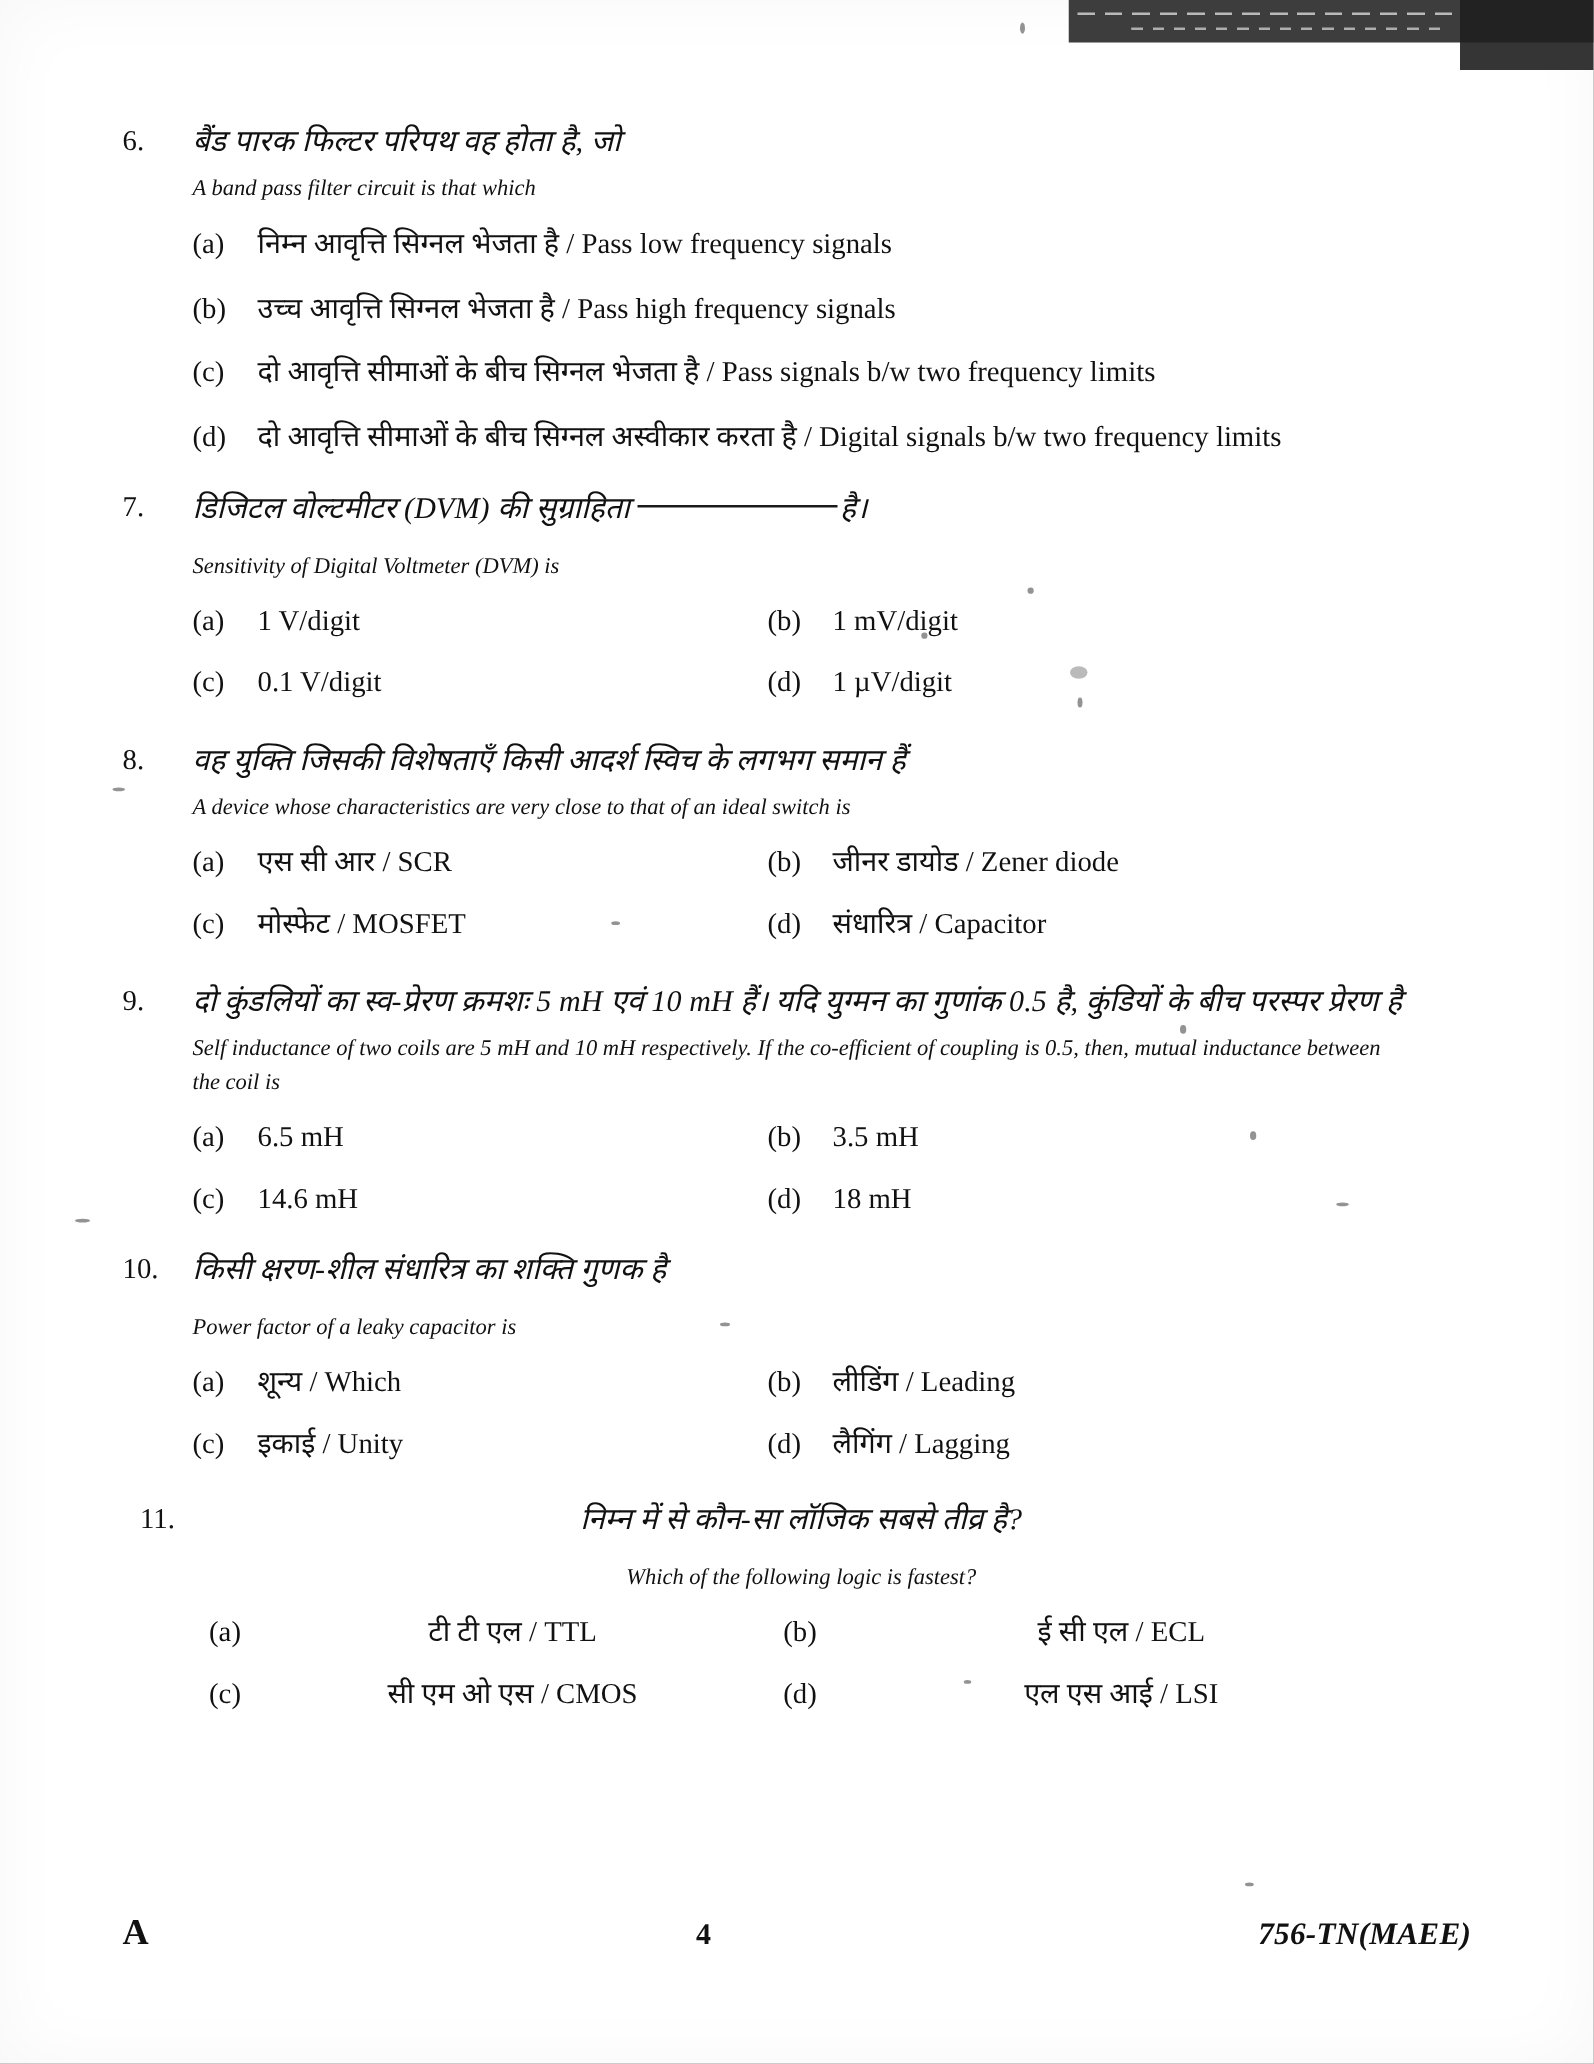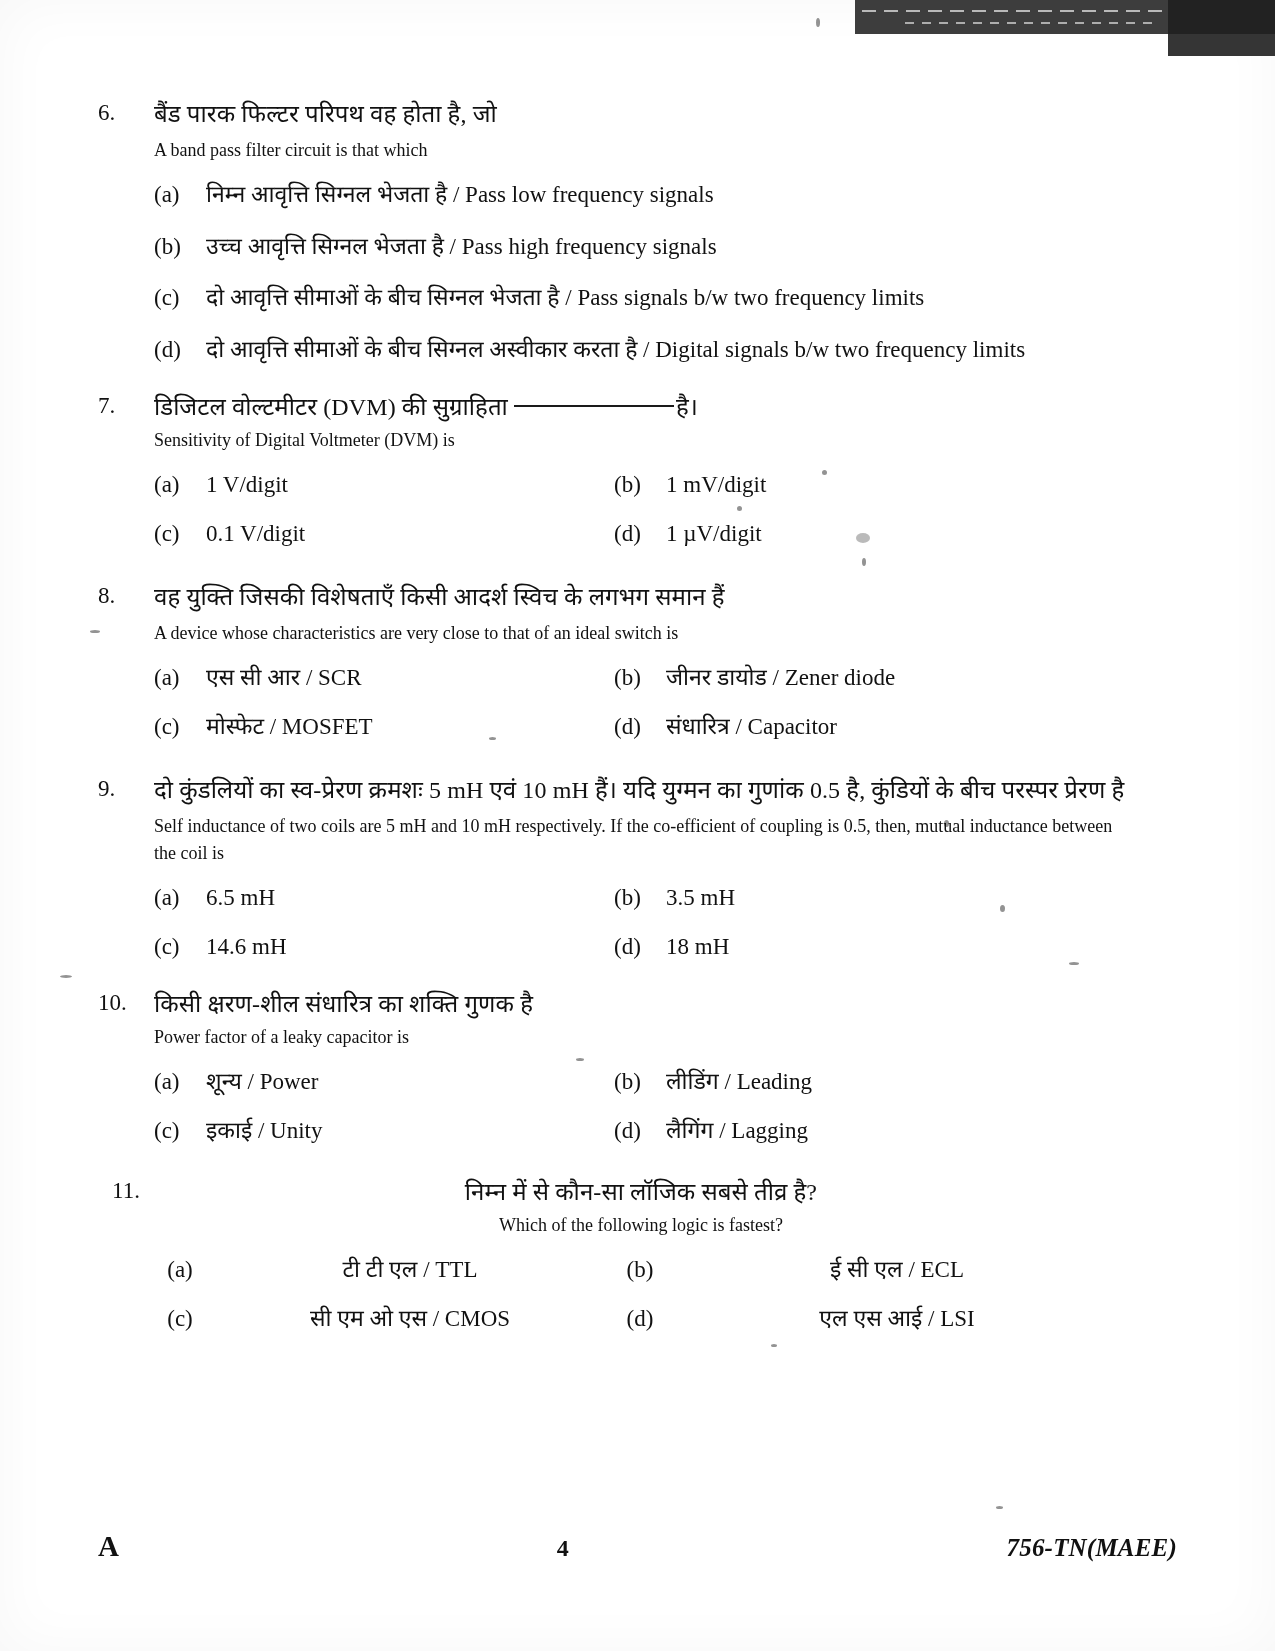--- a/index.html
+++ b/index.html
@@ -86,32 +86,33 @@
   }
   .qnum {
     width: 56px;
     flex: 0 0 56px;
     font-size: 23px;
     line-height: 1.42;
     padding-top: 1px;
   }
   .qtext {
     flex: 1 1 auto;
+    font-style: italic;
   }
   .hi {
     font-size: 24px;
     line-height: 1.5;
     letter-spacing: 0.1px;
   }
   .en {
     font-size: 18px;
     line-height: 1.5;
     margin-top: 5px;
   }
-  .en-tight { margin-top: 2px; }
+  .en-tight { margin-top: 14px; }
 
   
   .opts {
     margin-top: 14px;
     margin-left: 56px;
   }
   .opt-row {
     display: flex;
     align-items: flex-start;
     margin-bottom: 14px;
@@ -339,21 +340,21 @@
         <div class="qnum">10.</div>
         <div class="qtext">
           <div class="hi">किसी क्षरण-शील संधारित्र का शक्ति गुणक है</div>
           <div class="en en-tight">Power factor of a leaky capacitor is</div>
         </div>
       </div>
       <div class="opts opts-2col">
         <div class="opt-row">
           <div class="opt col-a">
             <div class="opt-lbl">(a)</div>
-            <div class="opt-val">शून्य / Power</div>
+            <div class="opt-val">शून्य / Which</div>
           </div>
           <div class="opt col-b">
             <div class="opt-lbl">(b)</div>
             <div class="opt-val">लीडिंग / Leading</div>
           </div>
         </div>
         <div class="opt-row">
           <div class="opt col-a">
             <div class="opt-lbl">(c)</div>
             <div class="opt-val">इकाई / Unity</div>

